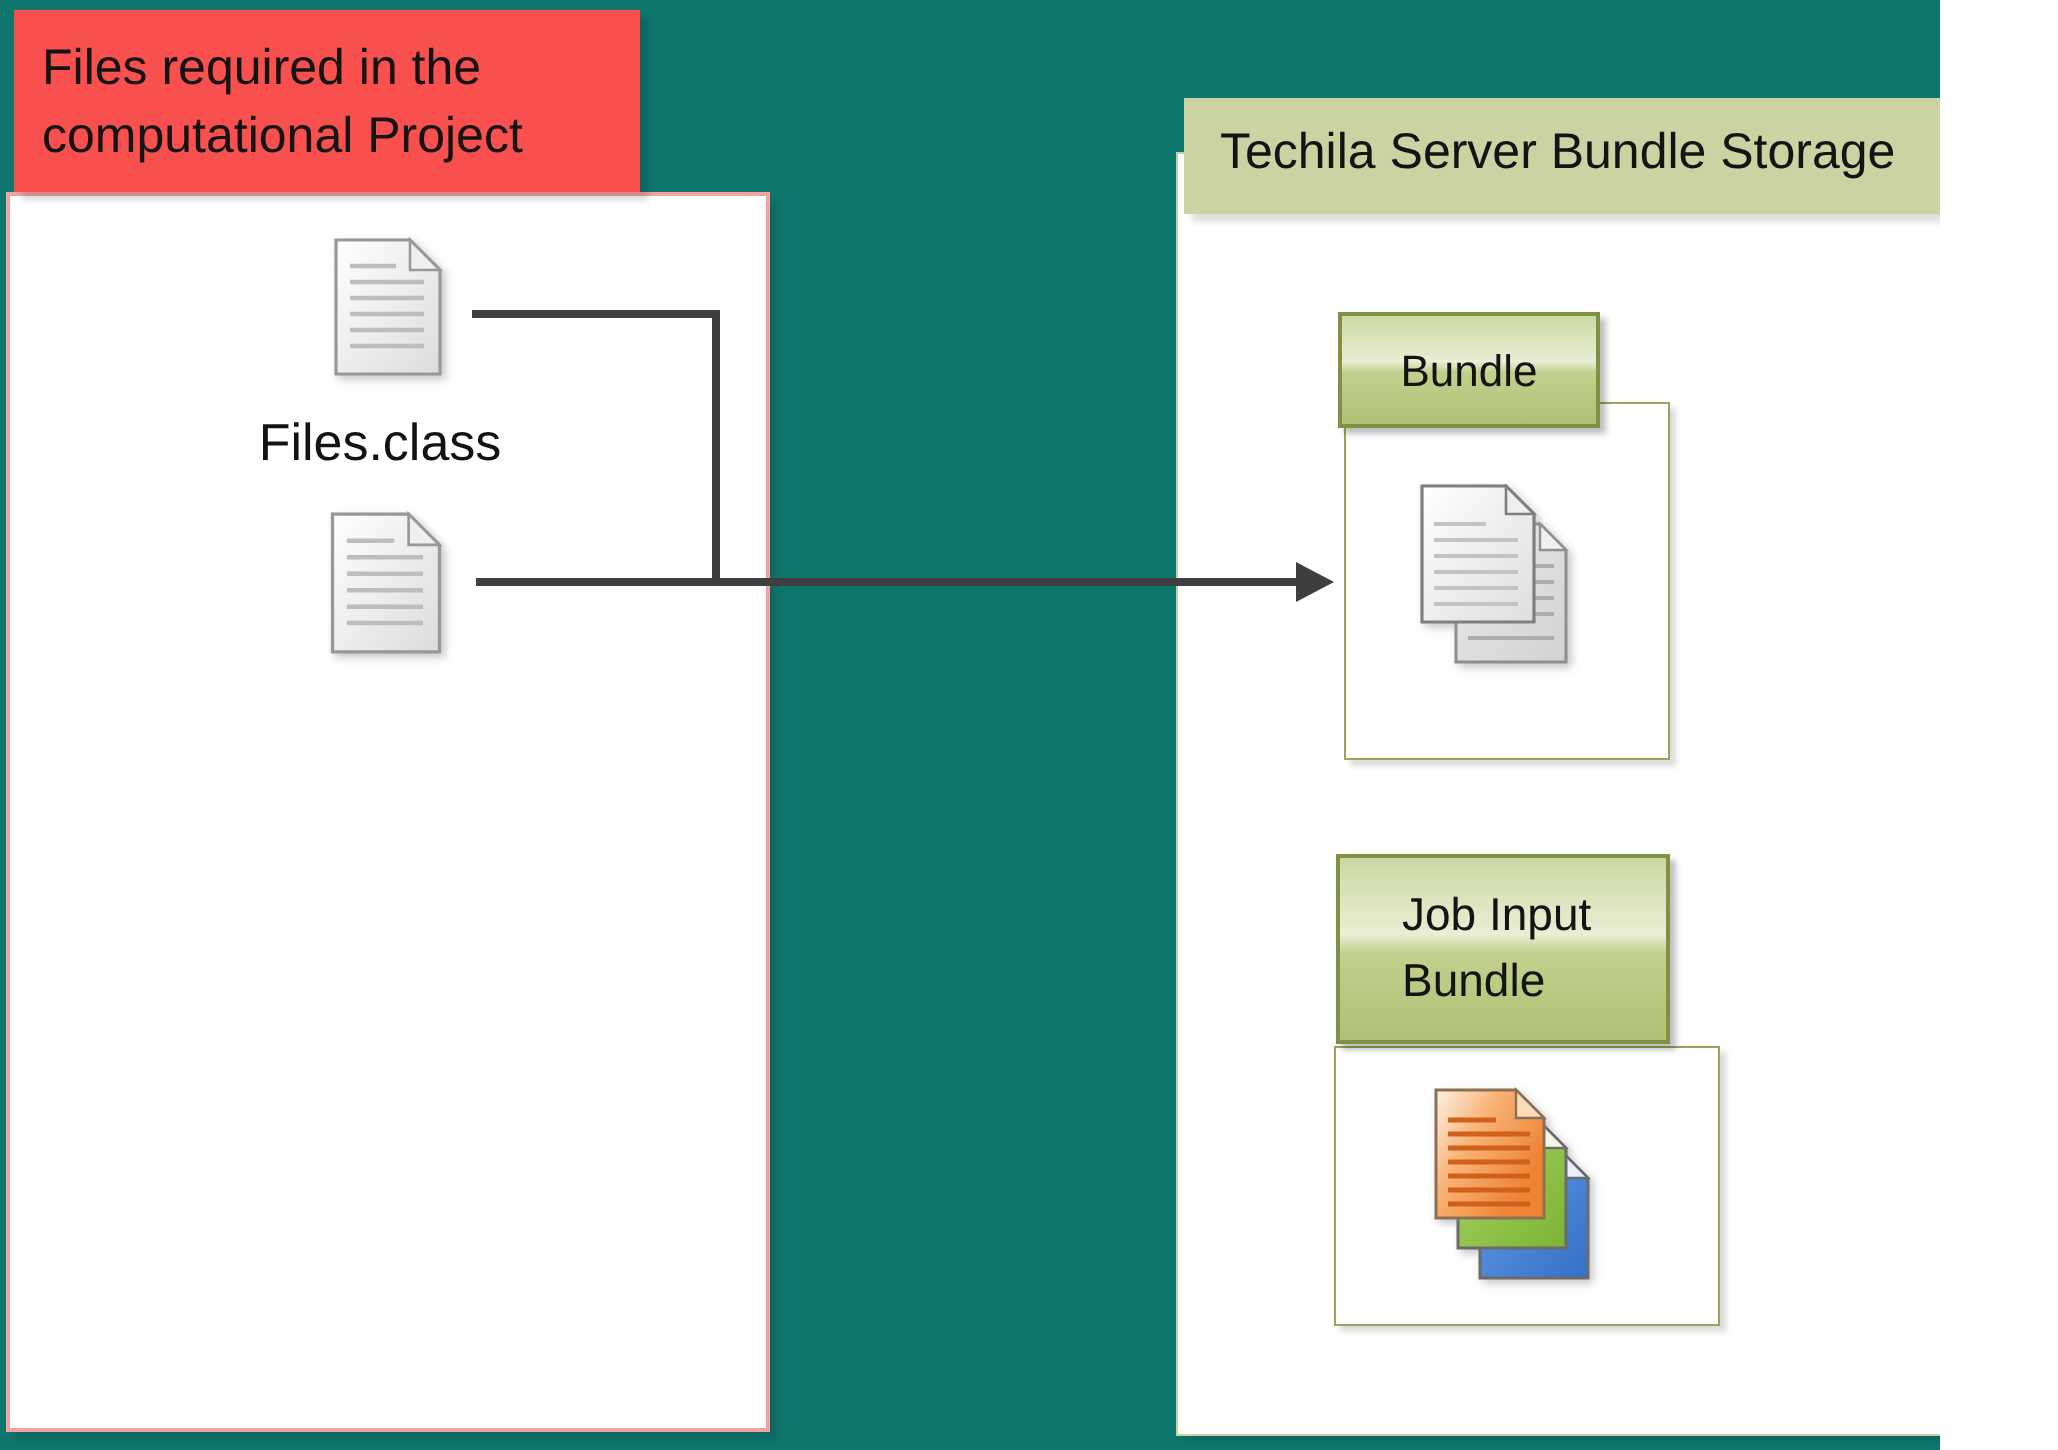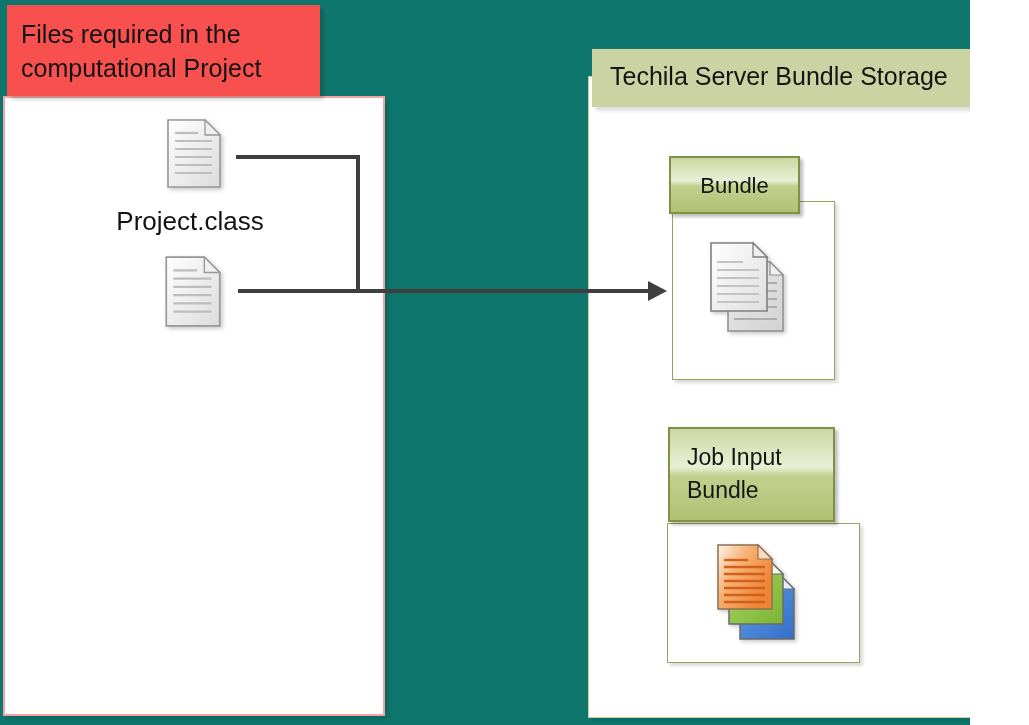--- a/index.html
+++ b/index.html
@@ -46,21 +46,21 @@
     background:linear-gradient(180deg,#ccd8a2 0%,#e9efd5 42%,#c2d08d 52%,#b0c175 100%);
     border:2px solid #7e9144;color:#141414;
     box-shadow:3px 3px 3px rgba(0,0,0,0.25);
   }
   .bundle-label{
     left:669px;top:156px;width:131px;height:58px;
     font-size:22px;text-align:center;padding-top:15px;
   }
   .job-label{
     left:668px;top:427px;width:167px;height:95px;
-    font-size:23px;line-height:33px;padding:12px 6px 0 17px;
+    font-size:23px;line-height:33px;padding:12px 6px 0 31px;
   }
 
   .doc-shadow{filter:drop-shadow(2px 2px 2px rgba(0,0,0,0.22));}
   .overlay{left:0;top:0;pointer-events:none;}
   .copies-icon{left:709px;top:242px;}
   .stack-icon{left:716px;top:543px;}
 </style>
 </head>
 <body>
 
@@ -82,21 +82,21 @@
       <g stroke="#bdbdbd" stroke-width="2.2">
         <line x1="10" y1="15" x2="33" y2="15"></line>
         <line x1="10" y1="23" x2="47" y2="23"></line>
         <line x1="10" y1="31" x2="47" y2="31"></line>
         <line x1="10" y1="39" x2="47" y2="39"></line>
         <line x1="10" y1="47" x2="47" y2="47"></line>
         <line x1="10" y1="55" x2="47" y2="55"></line>
       </g>
     </svg>
   </div>
-  <div class="abs caption cap1">Project.class</div>
+  <div class="abs caption cap1">Files.class</div>
 
   <div class="abs icon2">
     <svg class="doc-shadow" width="60" height="73" viewBox="0 0 58 71">
       <defs>
         <linearGradient id="pg2" x1="0" y1="0" x2="1" y2="1">
           <stop offset="0" stop-color="#ffffff"></stop>
             <stop offset="1" stop-color="#dcdcdc"></stop>
         </linearGradient>
       </defs>
       <path d="M3 2 H40 L55 17 V69 H3 Z" fill="url(#pg2)" stroke="#989898" stroke-width="1.6"></path>

